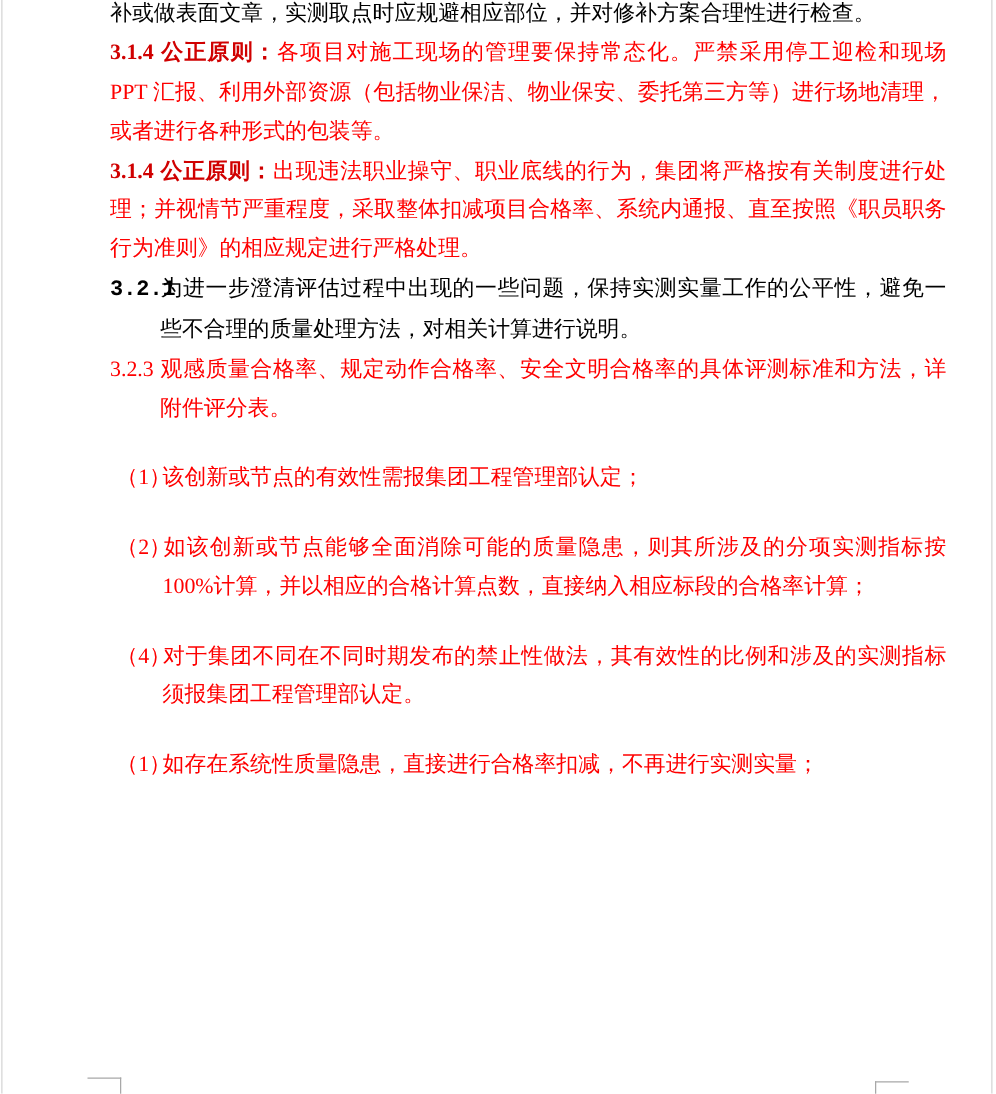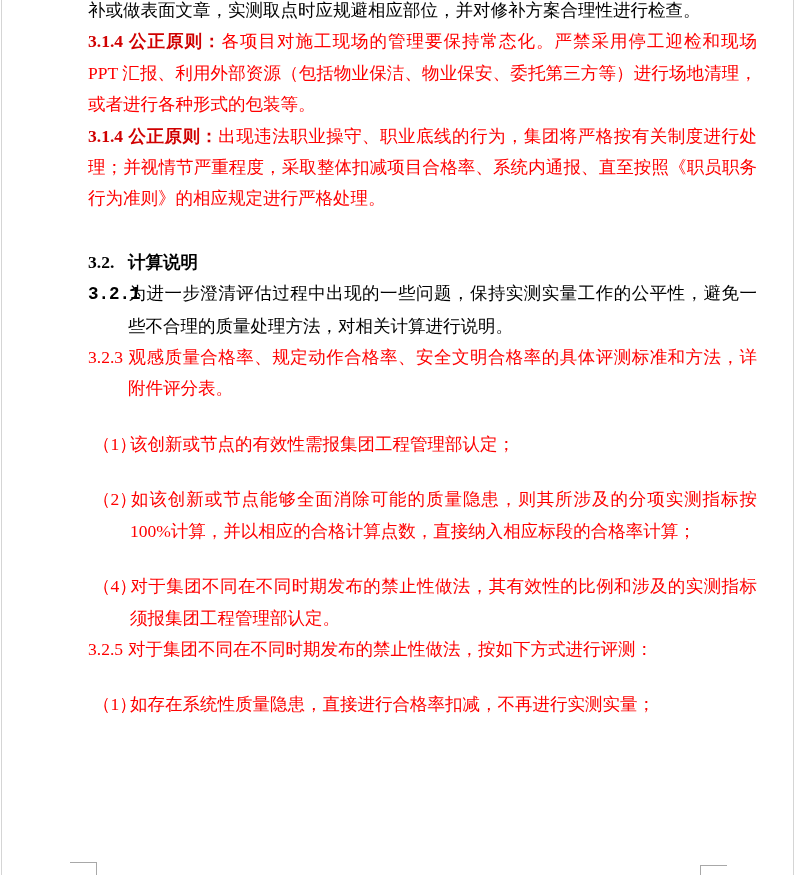--- a/index.html
+++ b/index.html
@@ -122,25 +122,23 @@
 <body>
 
 <div class="page">
   <div class="edge edge-left"></div>
   <div class="edge edge-right"></div>
 
   <div class="content" id="doc-content">
       <div class="para plain black"><span class="text">补或做表面文章，实测取点时应规避相应部位，并对修补方案合理性进行检查。</span></div>
       <div class="para lead red"><span class="num">3.1.4</span><span class="lead-text">公正原则：</span><span class="text">各项目对施工现场的管理要保持常态化。严禁采用停工迎检和现场 PPT 汇报、利用外部资源（包括物业保洁、物业保安、委托第三方等）进行场地清理，或者进行各种形式的包装等。</span></div>
       <div class="para lead red"><span class="num">3.1.4</span><span class="lead-text">公正原则：</span><span class="text">出现违法职业操守、职业底线的行为，集团将严格按有关制度进行处理；并视情节严重程度，采取整体扣减项目合格率、系统内通报、直至按照《职员职务行为准则》的相应规定进行严格处理。</span></div>
-      <div class="para heading black"><span class="num">3.2.</span><span class="text">计算说明</span></div>
       <div class="para numbered black numbold"><span class="num">3.2.1</span><span class="text">为进一步澄清评估过程中出现的一些问题，保持实测实量工作的公平性，避免一些不合理的质量处理方法，对相关计算进行说明。</span></div>
       <div class="para numbered red"><span class="num">3.2.3</span><span class="text">观感质量合格率、规定动作合格率、安全文明合格率的具体评测标准和方法，详附件评分表。</span></div>
       <div class="para list red"><span class="num">（1）</span><span class="text">该创新或节点的有效性需报集团工程管理部认定；</span></div>
       <div class="para list red"><span class="num">（2）</span><span class="text">如该创新或节点能够全面消除可能的质量隐患，则其所涉及的分项实测指标按 100%计算，并以相应的合格计算点数，直接纳入相应标段的合格率计算；</span></div>
       <div class="para list red"><span class="num">（4）</span><span class="text">对于集团不同在不同时期发布的禁止性做法，其有效性的比例和涉及的实测指标须报集团工程管理部认定。</span></div>
-      <div class="para numbered red"><span class="num">3.2.5</span><span class="text">对于集团不同在不同时期发布的禁止性做法，按如下方式进行评测：</span></div>
       <div class="para list red"><span class="num">（1）</span><span class="text">如存在系统性质量隐患，直接进行合格率扣减，不再进行实测实量；</span></div>
     </div>
 
   <div class="mark mark-left"></div>
   <div class="mark mark-right"></div>
 </div>
 
 </body></html>

